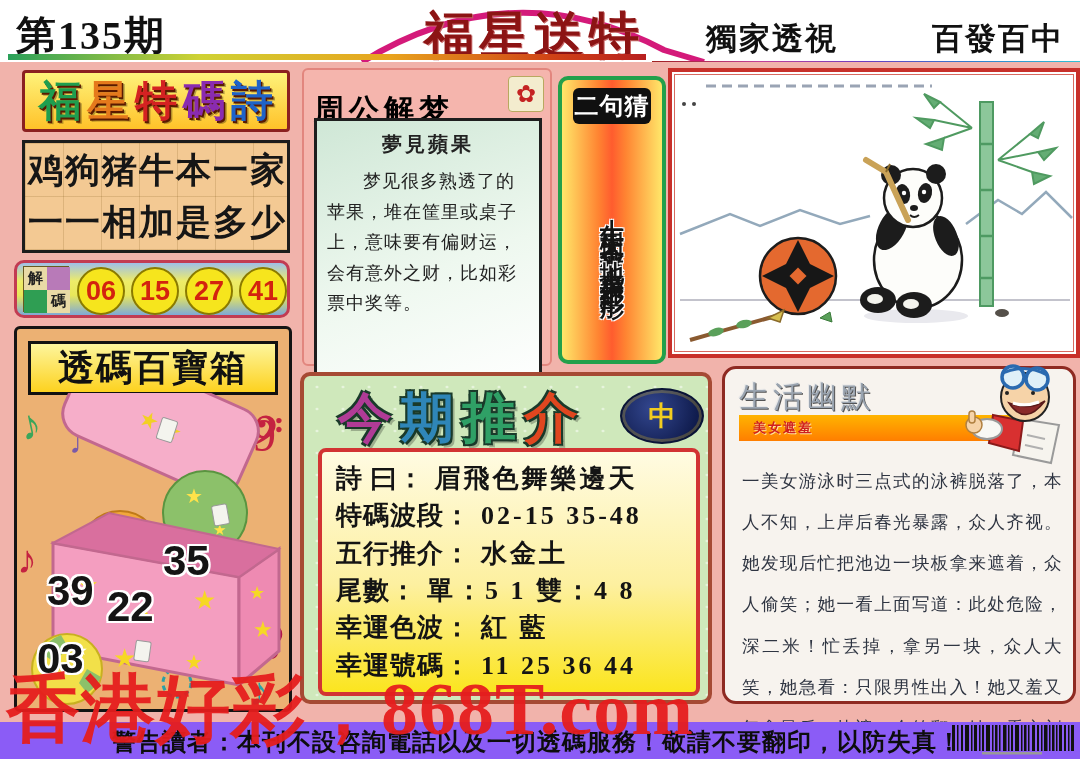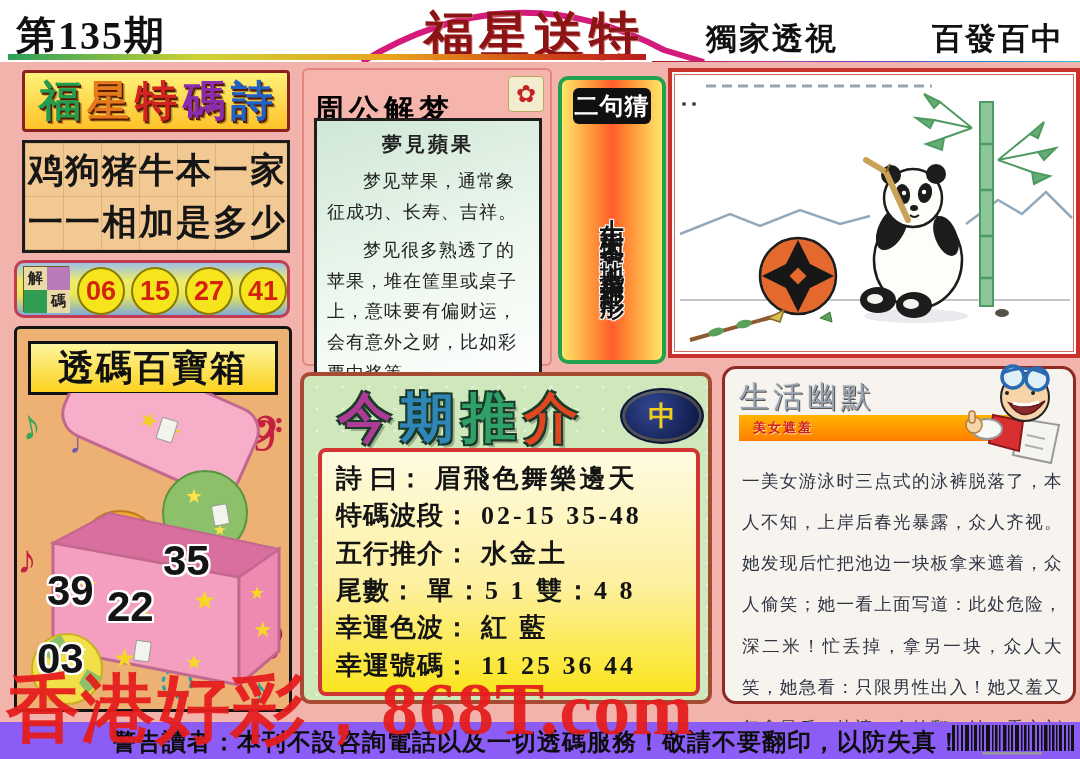--- a/index.html
+++ b/index.html
@@ -209,21 +209,20 @@
     <span class="abs ball-num" style="left:90px; top:254px;">22</span>
     <span class="abs ball-num" style="left:146px; top:208px;">35</span>
     <span class="abs ball-num" style="left:20px; top:306px;">03</span>
   </div>
 
   <div class="abs dream-box">
     <div class="abs dream-head">周公解梦</div>
     <div class="abs stamp">✿</div>
     <div class="abs dream-inner">
       <div class="dream-sub">夢見蘋果</div>
-      <p class="dream-p">梦见苹果，通常象征成功、长寿、吉祥。</p>
       <p class="dream-p">梦见很多熟透了的苹果，堆在筐里或桌子上，意味要有偏财运，会有意外之财，比如彩票中奖等。</p>
     </div>
   </div>
 
   <div class="abs couplet">
     <div class="couplet-head">二句猜</div>
     <div class="vtext">
       <span>十年樹木千秋業</span>
       <span>地上蘋果紅彤彤</span>
     </div>

